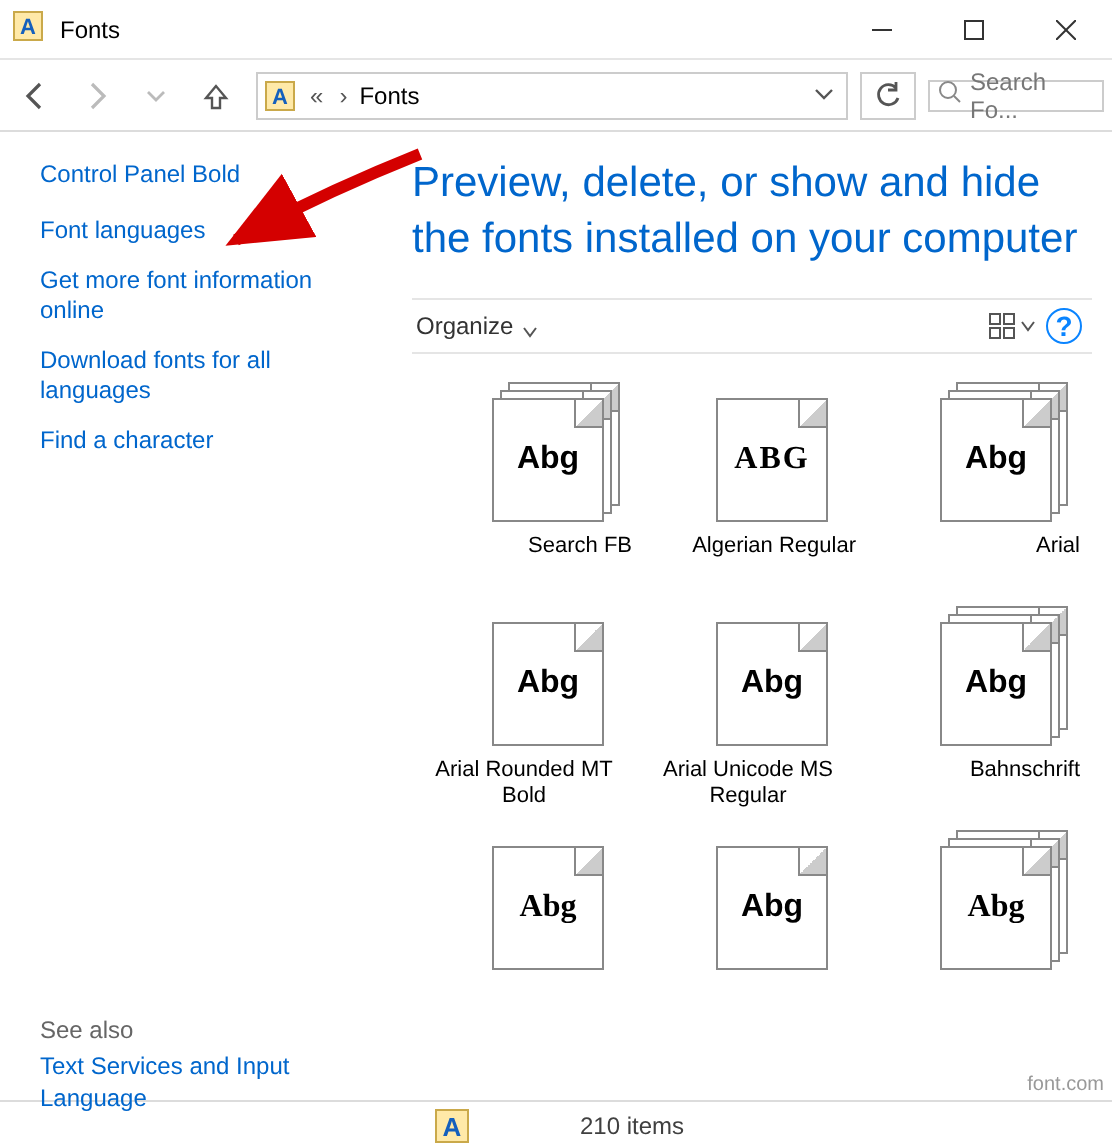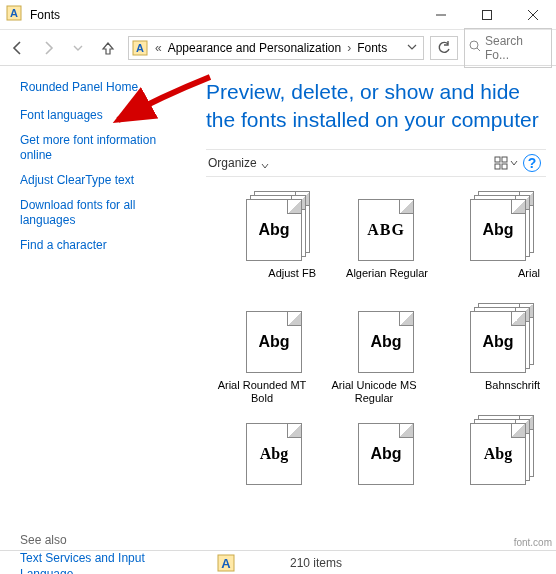--- a/index.html
+++ b/index.html
@@ -13,21 +13,21 @@
 
   .navbar { height:36px; display:flex; align-items:center; border-bottom:1px solid #dcdcdc; padding:0 4px; gap:2px;}
   .nav-arrow { width:28px; height:28px; display:flex; align-items:center; justify-content:center; color:#999; }
   .nav-arrow.enabled { color:#555; }
   .addr { flex:1; display:flex; align-items:center; border:1px solid #ccc; height:24px; margin:0 4px; }
   .addr .aicon { width:22px; display:flex; align-items:center; justify-content:center; }
   .addr .chev { padding:0 4px; color:#555;}
   .addr .seg { padding:0 2px; white-space:nowrap; overflow:hidden; text-overflow:ellipsis;}
   .addr .dd { margin-left:auto; padding:0 6px; color:#555;}
   .refresh { width:28px; height:24px; border:1px solid #ccc; display:flex; align-items:center; justify-content:center; color:#555; }
-  .search { width:88px; height:40px; border:1px solid #ccc; display:flex; align-items:center; padding:0 4px; color:#777; margin-left:4px;}
+  .search { width:88px; height:16px; border:1px solid #ccc; display:flex; align-items:center; padding:0 4px; color:#777; margin-left:4px;}
   .search .sicon { margin-right:4px; color:#888;}
 
   .body { display:flex; height:calc(574px - 30px - 36px - 24px); }
   .sidebar { width:200px; padding:14px 12px 10px 20px; }
   .side-head { color:#0066cc; margin-bottom:14px; }
   .side-link { color:#0066cc; margin:10px 0; cursor:pointer; line-height:1.25; }
   .see-also-lbl { color:#666; margin-top:280px; margin-bottom:4px;}
   .see-also-link { color:#0066cc; line-height:1.3;}
 
   .main { flex:1; display:flex; flex-direction:column; padding:10px 10px 0 6px; }
@@ -110,21 +110,20 @@
       </svg>
   </div>
   <div class="addr">
     <span class="aicon">
       <svg width="16" height="16">
           <rect x="1" y="1" width="14" height="14" fill="#ffe9a8" stroke="#caa94a"></rect>
           <text x="8" y="12" text-anchor="middle" font-size="11" font-family="serif" fill="#1560bd" font-weight="bold">A</text>
         </svg>
     </span>
     <span class="chev">«</span>
-    <span class="seg">Appearance and Personalization</span>
     <span class="chev">›</span>
     <span class="seg">Fonts</span>
     <span class="dd">
       <svg width="10" height="10">
           <path d="M1 3 L5 7 L9 3" fill="none" stroke="#555" stroke-width="1.2"></path>
         </svg>
     </span>
   </div>
   <div class="refresh">
     <svg width="14" height="14">
@@ -138,24 +137,23 @@
           <circle cx="5" cy="5" r="4" fill="none" stroke="#888"></circle>
           <line x1="8" y1="8" x2="11" y2="11" stroke="#888"></line>
         </svg>
     </span>
     <span>Search Fo...</span>
   </div>
 </div>
 
 <div class="body">
   <div class="sidebar">
-    <div class="side-head">Rounded Panel Home</div>
+    <div class="side-head">Control Panel Bold</div>
     <div class="side-link">Font languages</div>
     <div class="side-link">Get more font information online</div>
-    <div class="side-link">Adjust ClearType text</div>
     <div class="side-link">Download fonts for all languages</div>
     <div class="side-link">Find a character</div>
 
     <div class="see-also-lbl">See also</div>
     <div class="see-also-link">Text Services and Input Language</div>
   </div>
 
   <div class="main">
     <div class="headline">Preview, delete, or show and hide the fonts installed on your computer</div>
 
@@ -190,21 +188,21 @@
               <div class="fold"></div>
             </div>
             <div class="page2">
               <div class="fold"></div>
             </div>
       <div class="page">
               <div class="fold"></div>
               <span class="abg" style="font-family:'Agency FB',Arial Narrow,sans-serif; font-stretch:condensed;">Abg</span>
             </div>
     </div>
-    <div class="tname">Adjust FB</div>
+    <div class="tname">Search FB</div>
         </div>
         <div class="tile">
     <div class="thumb">
 
       <div class="page">
               <div class="fold"></div>
               <span class="abg" style="font-family:Algerian,serif; letter-spacing:1px;">ABG</span>
             </div>
     </div>
     <div class="tname">Algerian Regular</div>

